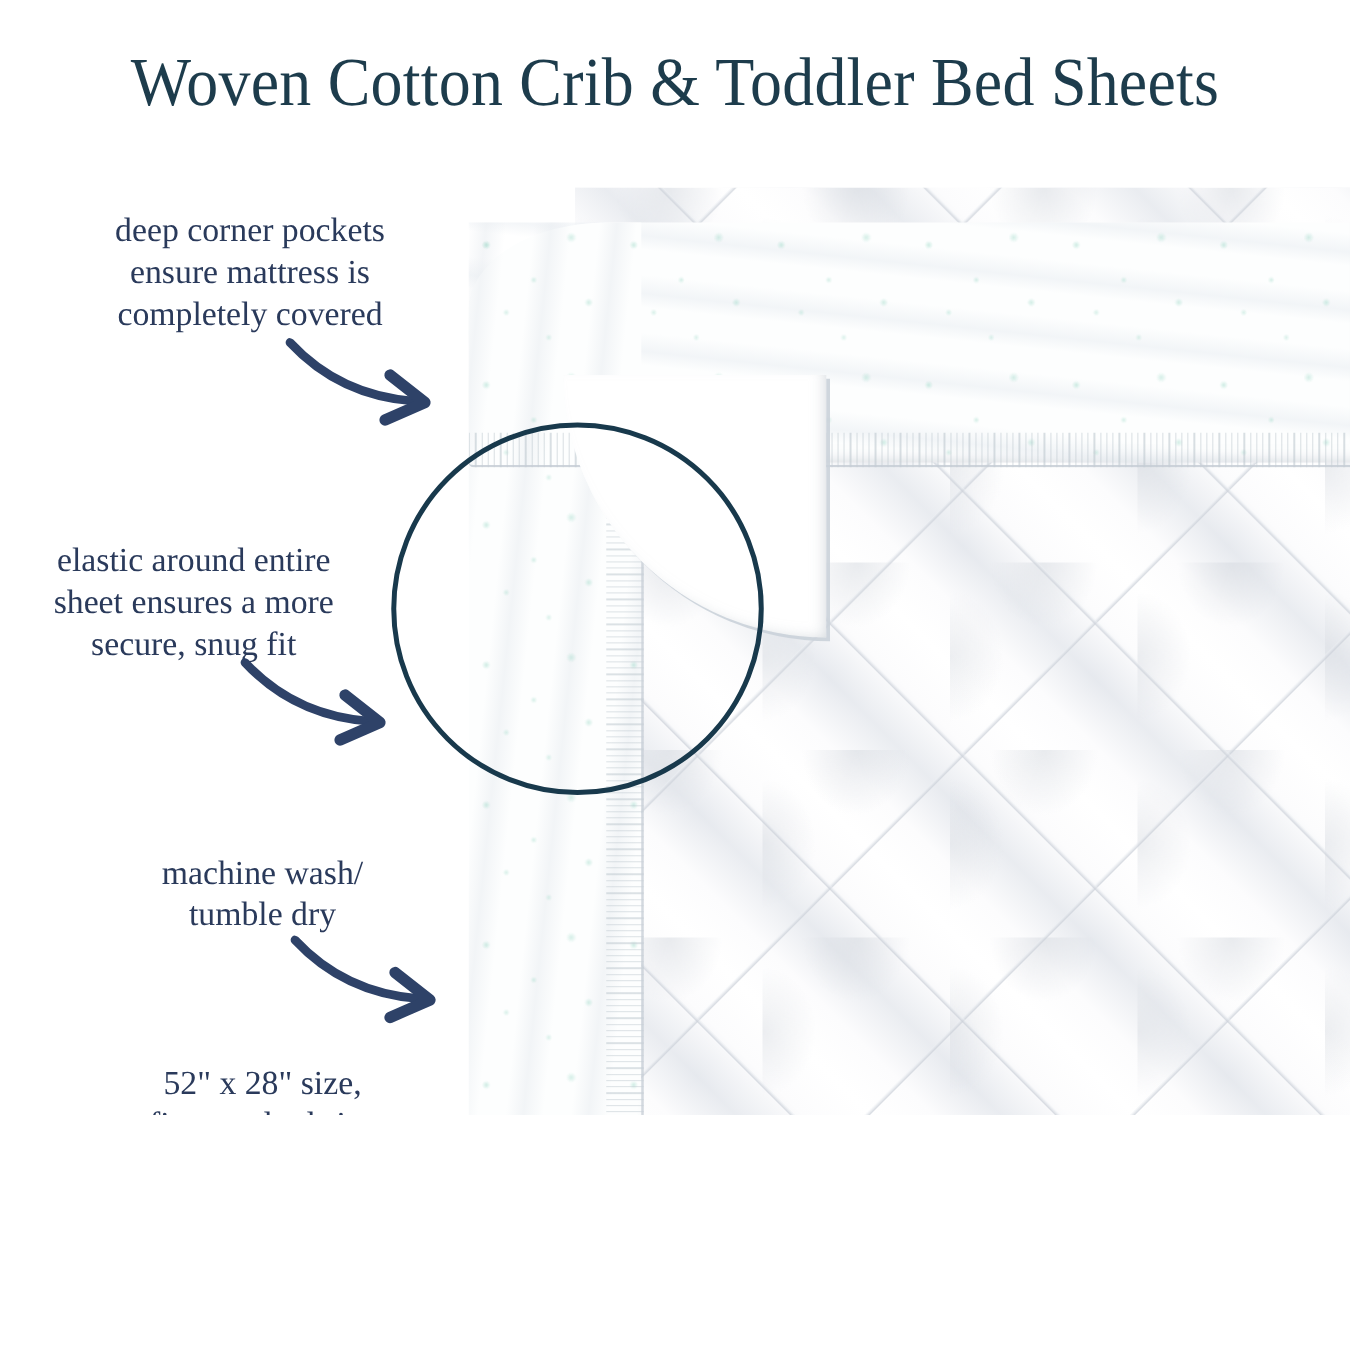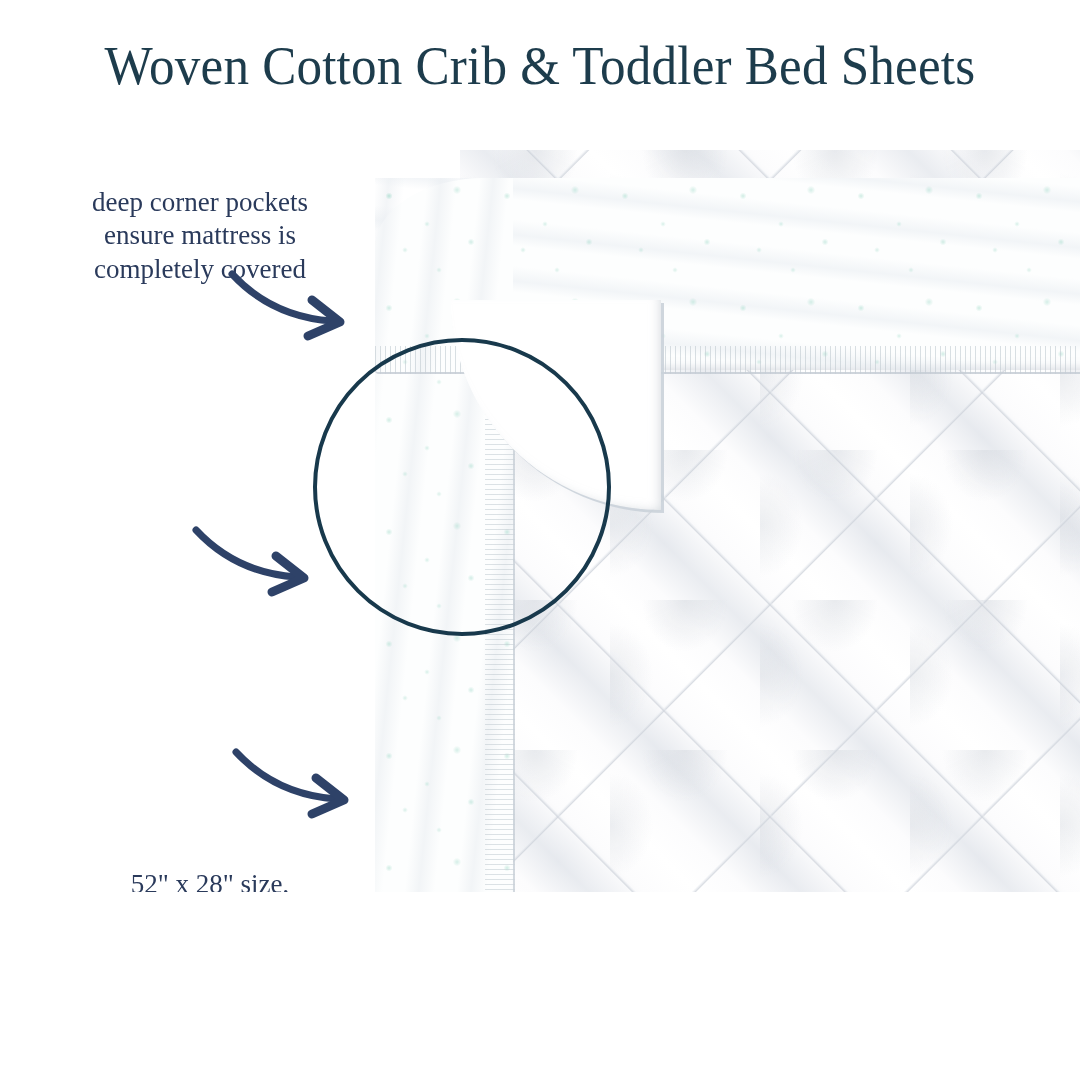--- a/index.html
+++ b/index.html
@@ -214,21 +214,20 @@
 
   
   .callout {
     position: absolute;
     color: #2a3a5b;
     font-family: "Liberation Serif", serif;
     font-size: 27px;
     line-height: 1.24;
     text-align: center;
     white-space: pre-line;
-    margin-top: 18px;
   }
   .callout.c1 { left: 40px;  top: 168px; width: 320px; }
   .callout.c2 { left: 5px;   top: 432px; width: 300px; }
   .callout.c3 { left: 80px;  top: 682px; width: 260px; }
   .callout.c4 { left: 70px;  top: 850px; width: 280px; }
 
   
   .arrow {
     position: absolute;
     pointer-events: none;
@@ -279,27 +278,32 @@
   <div class="callout c1">deep corner pockets
 ensure mattress is
 completely covered</div>
   <div class="arrow" style="left:228px; top:268px;">
     <svg width="130" height="72" viewBox="0 0 130 72">
       <path d="M4,6 C30,34 62,50 104,53" fill="none" stroke="#2e4268" stroke-width="7" stroke-linecap="round"></path>
       <path d="M84,32 L112,54 L80,68" fill="none" stroke="#2e4268" stroke-width="9" stroke-linecap="round" stroke-linejoin="round"></path>
     </svg>
   </div>
 
+  <div class="callout c2">elastic around entire
+sheet ensures a more
+secure, snug fit</div>
   <div class="arrow" style="left:192px; top:524px;">
     <svg width="130" height="72" viewBox="0 0 130 72">
       <path d="M4,6 C30,34 62,50 104,53" fill="none" stroke="#2e4268" stroke-width="7" stroke-linecap="round"></path>
       <path d="M84,32 L112,54 L80,68" fill="none" stroke="#2e4268" stroke-width="9" stroke-linecap="round" stroke-linejoin="round"></path>
     </svg>
   </div>
 
+  <div class="callout c3">machine wash/
+tumble dry</div>
   <div class="arrow" style="left:232px; top:746px;">
     <svg width="130" height="72" viewBox="0 0 130 72">
       <path d="M4,6 C30,34 62,50 104,53" fill="none" stroke="#2e4268" stroke-width="7" stroke-linecap="round"></path>
       <path d="M84,32 L112,54 L80,68" fill="none" stroke="#2e4268" stroke-width="9" stroke-linecap="round" stroke-linejoin="round"></path>
     </svg>
   </div>
 
   <div class="callout c4">52" x 28" size,
 fits standard size
 baby &amp; toddler crib

